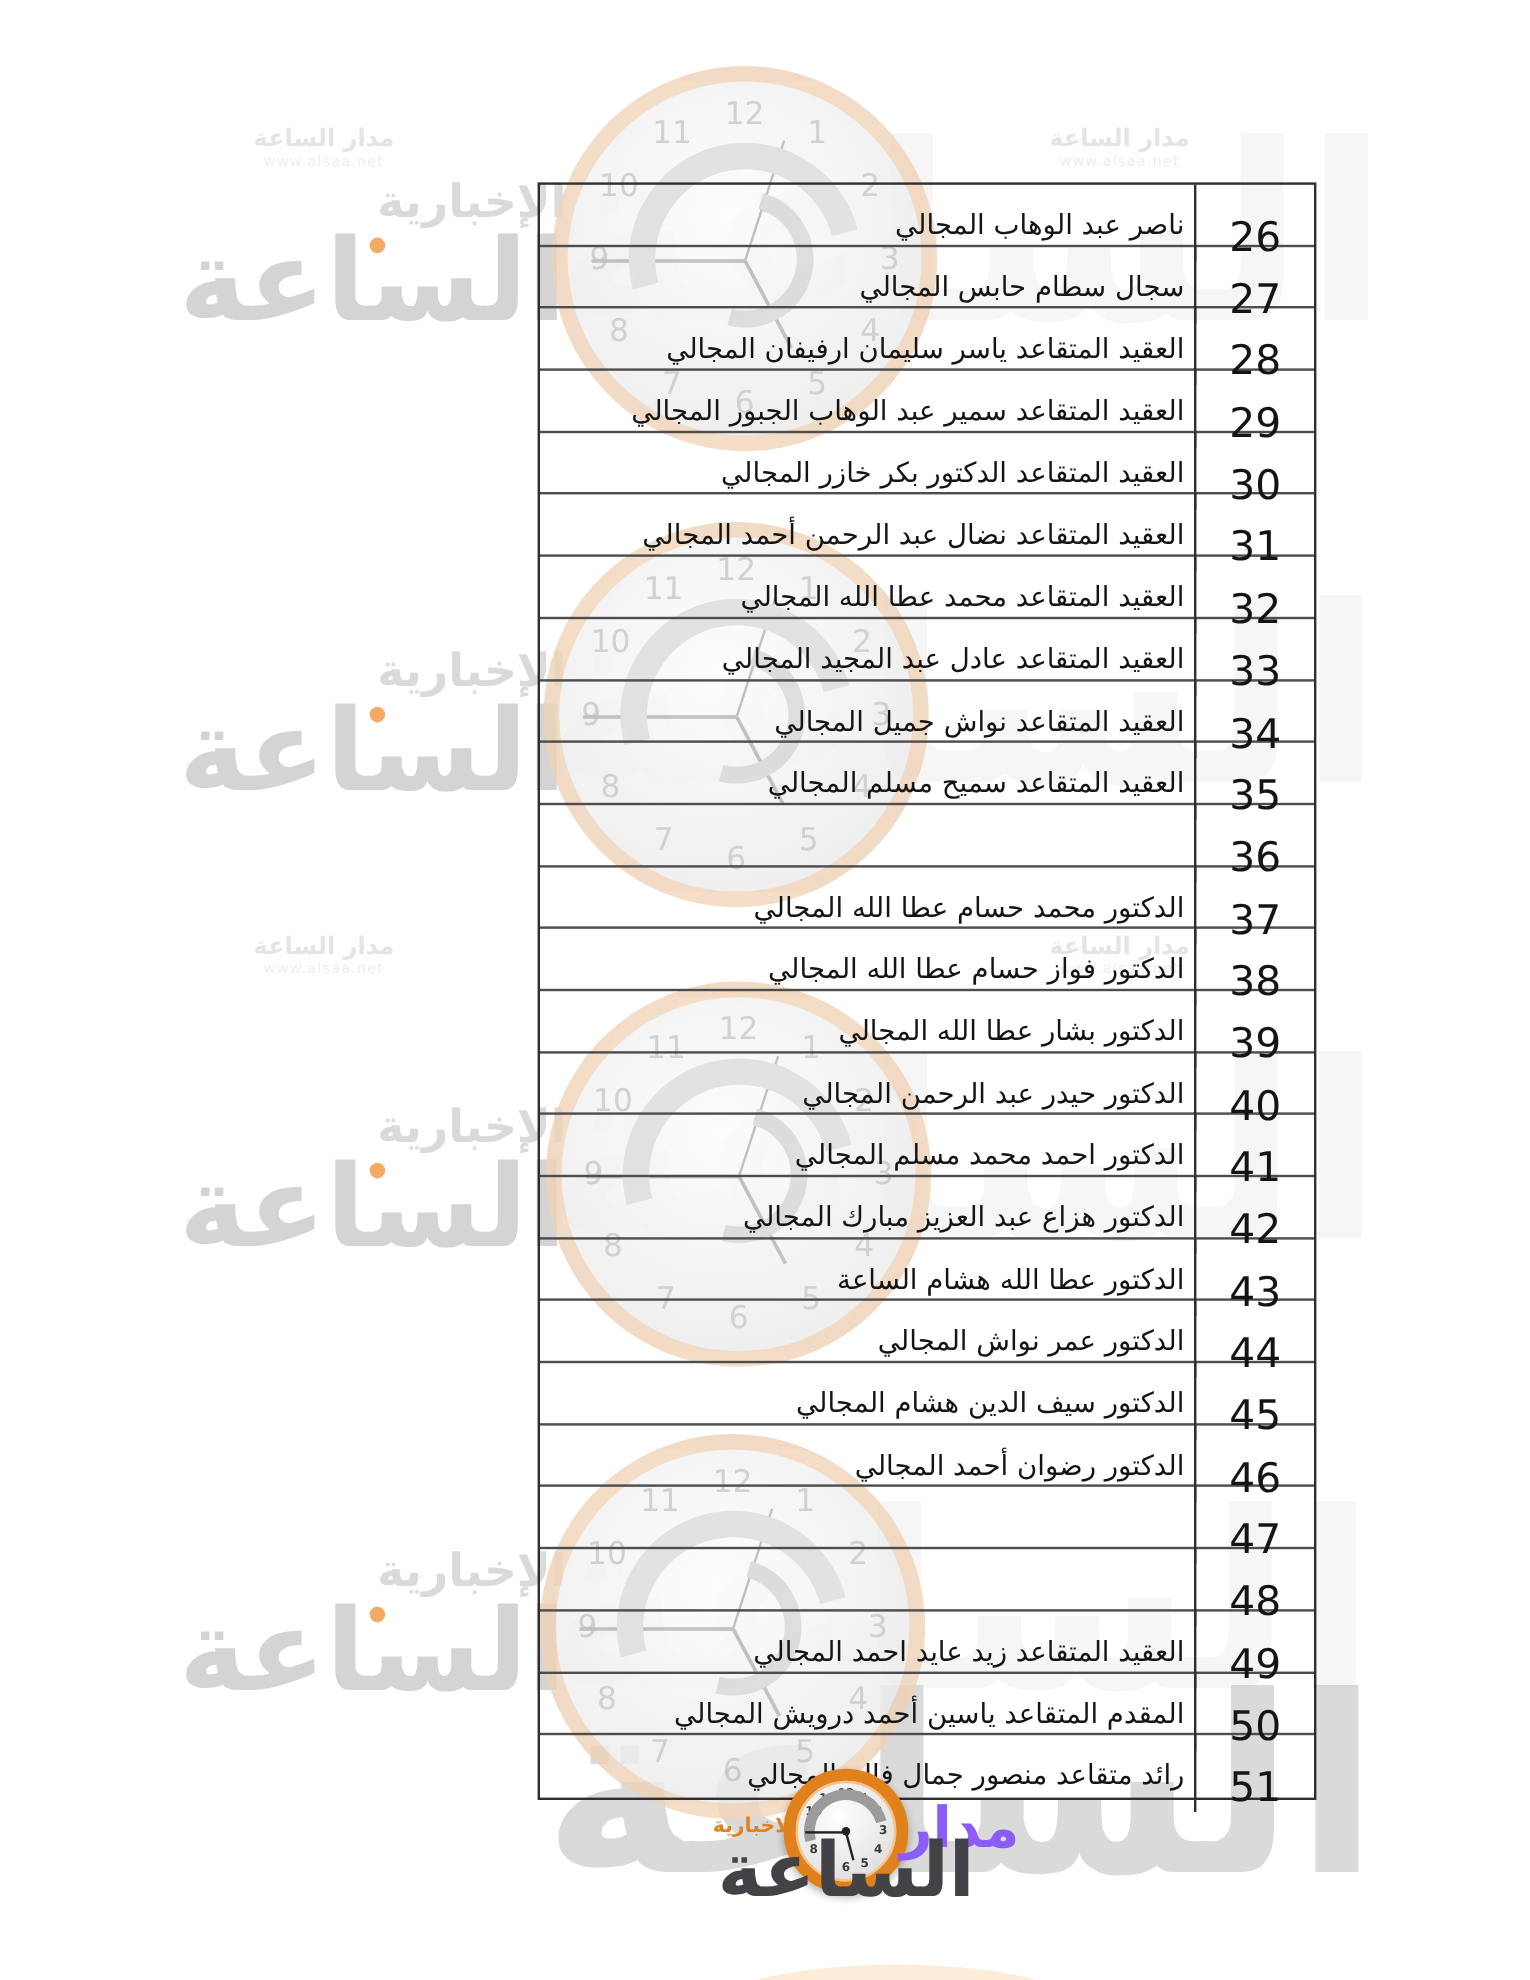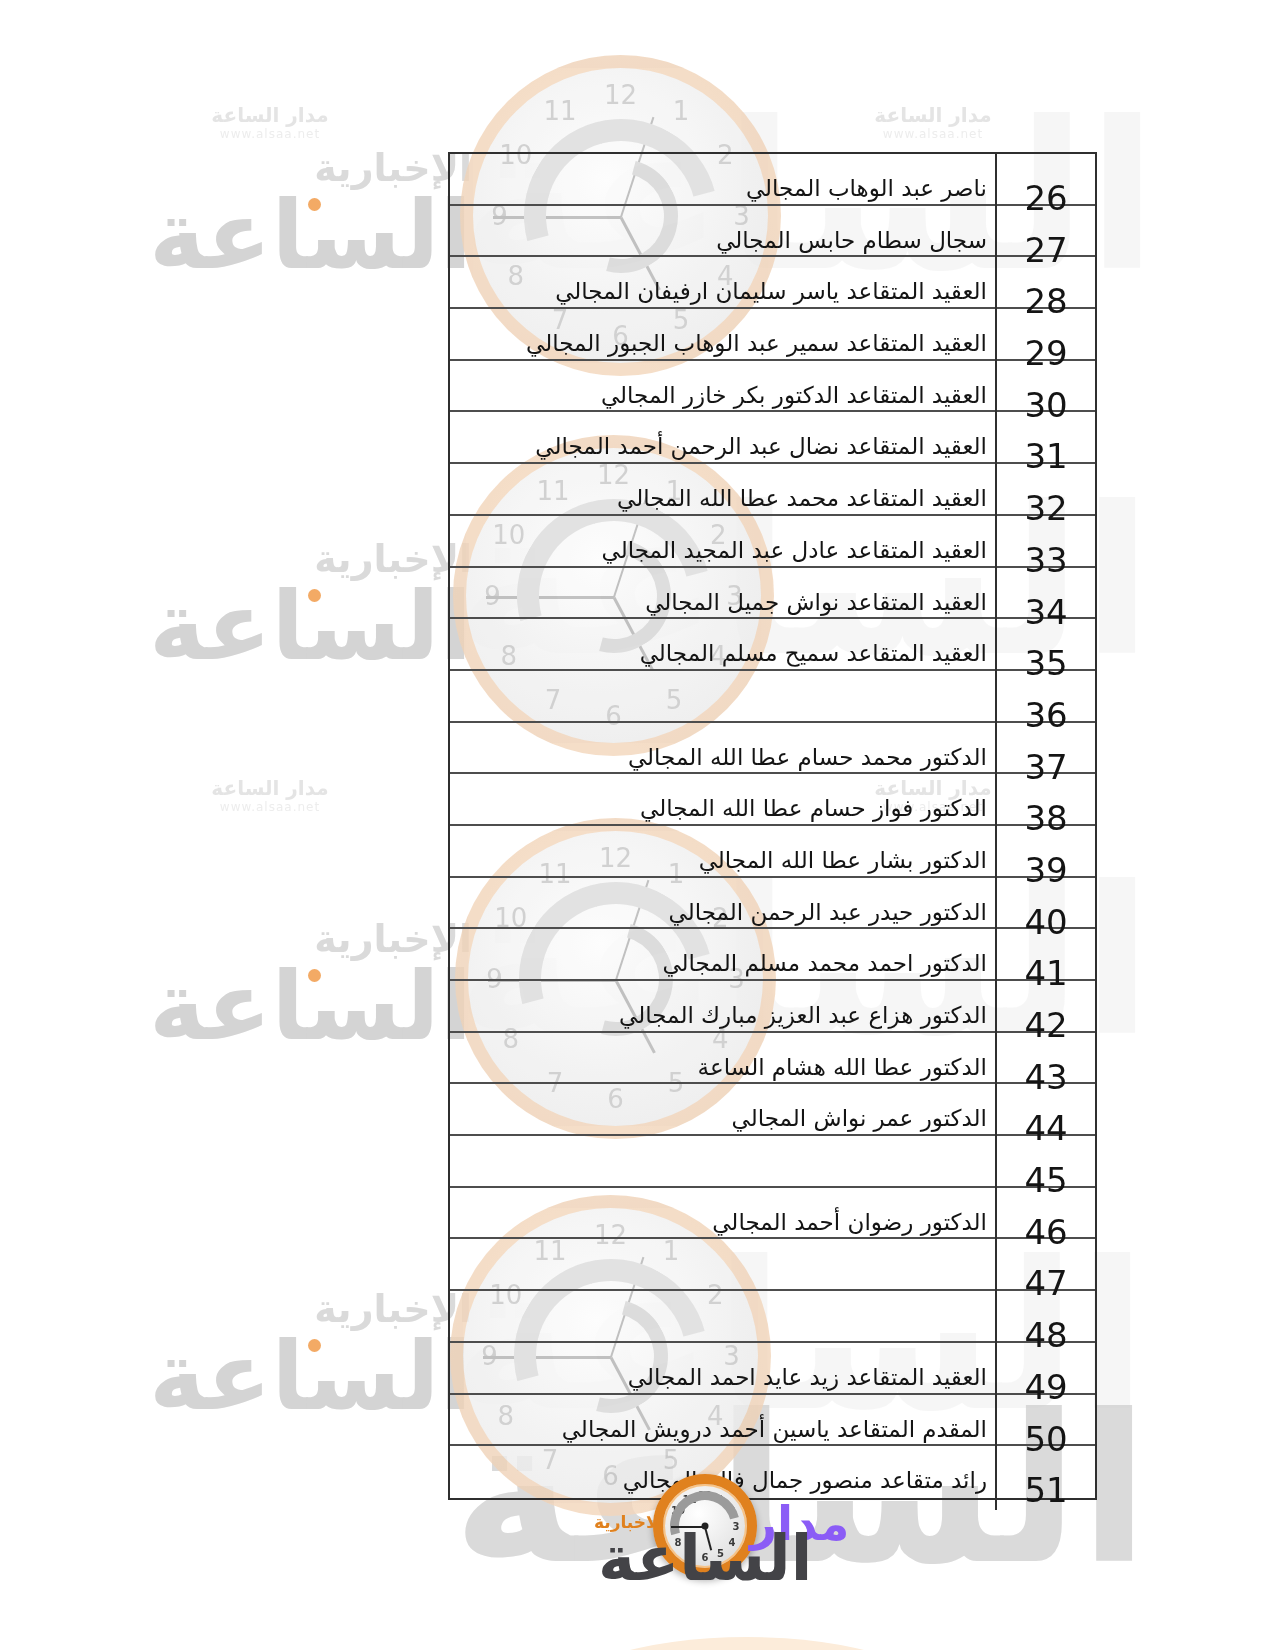--- a/index.html
+++ b/index.html
@@ -282,20 +282,21 @@
       <div class="t-row">
       <div class="cell-num">43</div>
       <div class="cell-name">الدكتور عطا الله هشام الساعة</div>
     </div>
       <div class="t-row">
       <div class="cell-num">44</div>
       <div class="cell-name">الدكتور عمر نواش المجالي</div>
     </div>
       <div class="t-row">
       <div class="cell-num">45</div>
+      <div class="cell-name">الدكتور سيف الدين هشام المجالي</div>
     </div>
       <div class="t-row">
       <div class="cell-num">46</div>
       <div class="cell-name">الدكتور رضوان أحمد المجالي</div>
     </div>
       <div class="t-row">
       <div class="cell-num">47</div>
     </div>
       <div class="t-row">
       <div class="cell-num">48</div>

